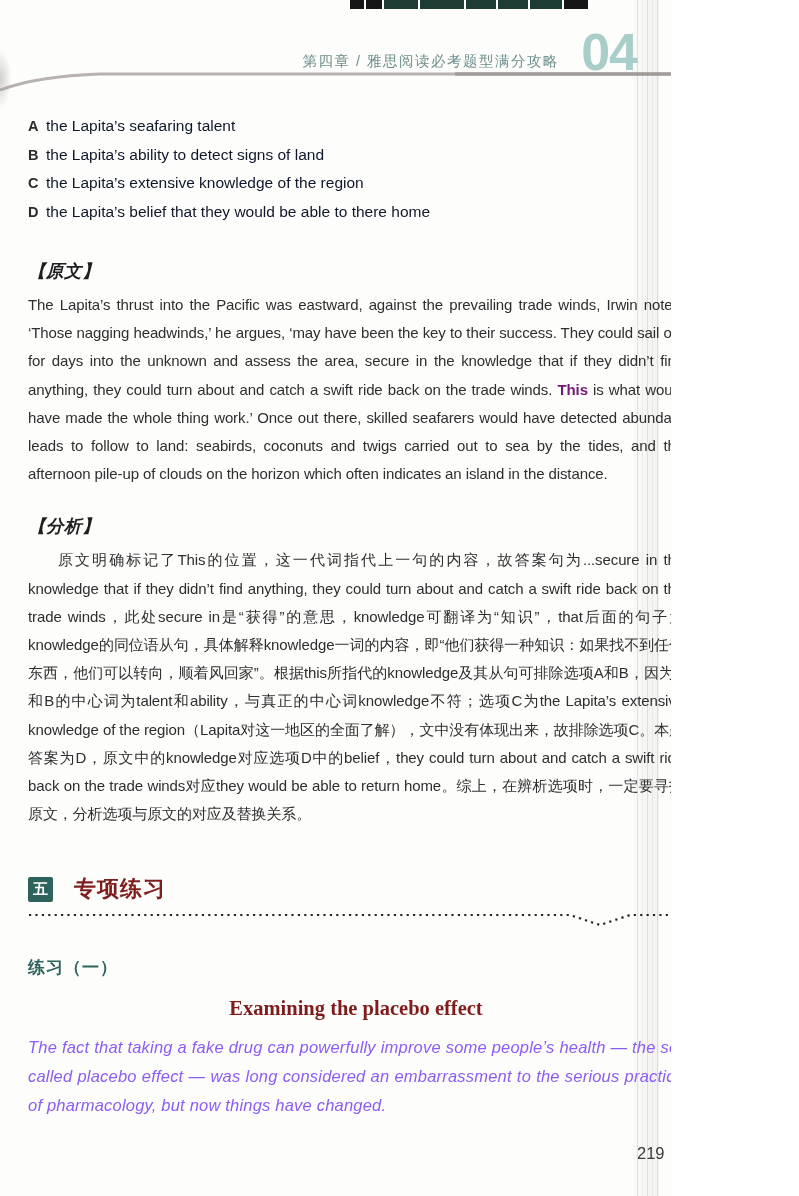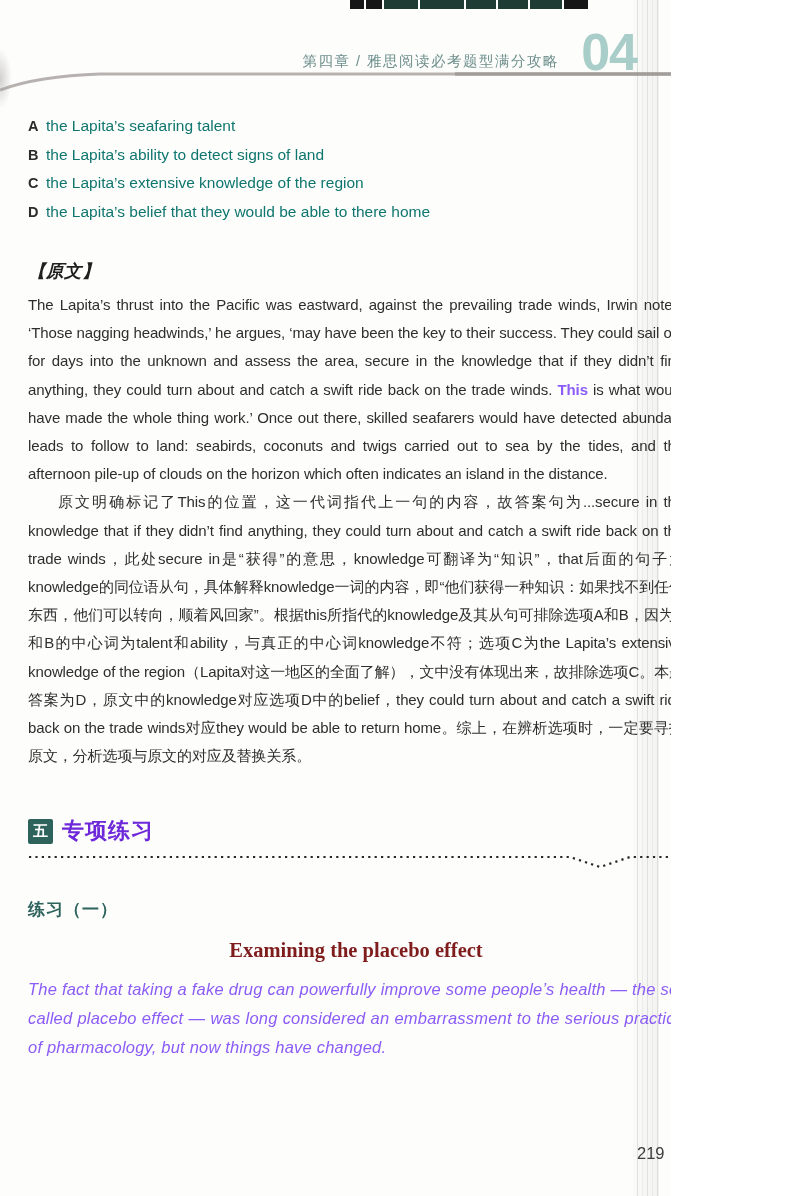--- a/index.html
+++ b/index.html
@@ -45,38 +45,38 @@
     position:absolute;top:26px;right:34px;
     font-size:52px;line-height:1;font-weight:700;
     color:var(--accent-teal-light);letter-spacing:-1px;
   }
   .header-rule{position:absolute;top:64px;left:0;}
   
   .content{position:absolute;top:112px;left:28px;width:656px;}
   .options{list-style:none;}
   .options li{display:flex;line-height:28.5px;font-size:15.5px;}
   .opt-letter{font-weight:700;font-size:14.5px;width:18px;flex:0 0 18px;}
-  .opt-text{color:#0f766e;}
+  .opt-text{color:#0f172a;}
   h3.block-head{font-size:17.5px;font-weight:700;color:#1f1f1f;letter-spacing:.5px;margin:33px 0 8px;font-style:italic;}
   h3.block-head.analysis{margin-top:26px;}
   .body-para{
     font-size:15px;line-height:28.2px;letter-spacing:-.1px;
     text-align:justify;color:#2e2e2e;
   }
-  .body-para b{color:#8b5cf6;}
+  .body-para b{color:#701a75;}
   .body-para.indent{text-indent:2em;}
   
   .section-head{margin-top:46px;display:flex;align-items:center;}
   .badge{
     width:25px;height:25px;flex:0 0 25px;border-radius:2px;
     background:var(--accent-teal-dark);color:#fff;
     font-size:15px;font-weight:700;
     display:flex;align-items:center;justify-content:center;
   }
-  .section-title{margin-left:9px;font-size:22px;font-weight:700;color:#6d28d9;letter-spacing:1px;}
+  .section-title{margin-left:21px;font-size:22px;font-weight:700;color:#7f1d1d;letter-spacing:1px;}
   .dotted-rule{display:block;margin-top:8px;}
   
   .exercise-label{
     margin-top:24px;font-size:17px;font-weight:700;
     color:var(--accent-teal-dark);letter-spacing:1px;
   }
   .passage-title{
     margin-top:18px;text-align:center;
     font-family:"Liberation Serif",serif;font-size:20.5px;font-weight:700;color:#7f1d1d;
   }
@@ -128,20 +128,21 @@
       </li>
       <li>
         <span class="opt-letter">D</span>
         <span class="opt-text">the Lapita’s belief that they would be able to there home</span>
       </li>
     </ul>
 
     <h3 class="block-head">【原文】</h3>
     <p class="body-para"><span>The Lapita’s thrust into the Pacific was eastward, against the prevailing trade winds, Irwin notes. ‘Those nagging headwinds,’ he argues, ‘may have been the key to their success. They could sail out for days into the unknown and assess the area, secure in the knowledge that if they didn’t find anything, they could turn about and catch a swift ride back on the trade winds. </span><b>This</b><span> is what would have made the whole thing work.’ Once out there, skilled seafarers would have detected abundant leads to follow to land: seabirds, coconuts and twigs carried out to sea by the tides, and the afternoon pile-up of clouds on the horizon which often indicates an island in the distance.</span></p>
 
+    <h3 class="block-head analysis">【分析】</h3>
     <p class="body-para indent">原文明确标记了This的位置，这一代词指代上一句的内容，故答案句为...secure in the knowledge that if they didn’t find anything, they could turn about and catch a swift ride back on the trade winds，此处secure in是“获得”的意思，knowledge可翻译为“知识”，that后面的句子为knowledge的同位语从句，具体解释knowledge一词的内容，即“他们获得一种知识：如果找不到任何东西，他们可以转向，顺着风回家”。根据this所指代的knowledge及其从句可排除选项A和B，因为A和B的中心词为talent和ability，与真正的中心词knowledge不符；选项C为the Lapita’s extensive knowledge of the region（Lapita对这一地区的全面了解），文中没有体现出来，故排除选项C。本题答案为D，原文中的knowledge对应选项D中的belief，they could turn about and catch a swift ride back on the trade winds对应they would be able to return home。综上，在辨析选项时，一定要寻找原文，分析选项与原文的对应及替换关系。</p>
 
     <div class="section-head">
       <span class="badge">五</span>
       <span class="section-title">专项练习</span>
     </div>
     <svg class="dotted-rule" width="656" height="20" viewBox="0 0 656 20">
       <path d="M1 3 H542 L572 13 L602 3 H650" fill="none" stroke="#262626" stroke-width="2.2" stroke-dasharray="2.2 4.2"></path>
     </svg>
 

